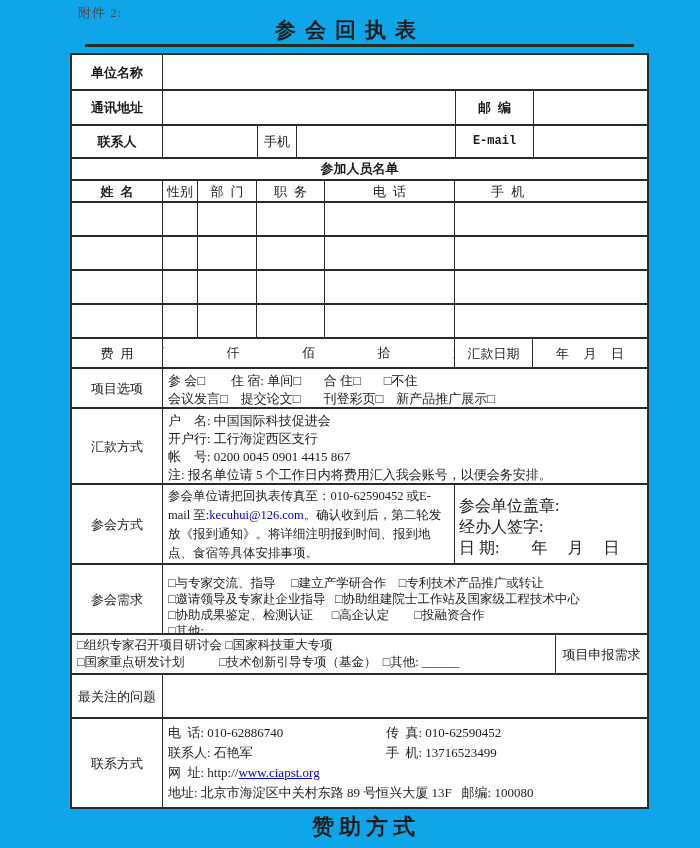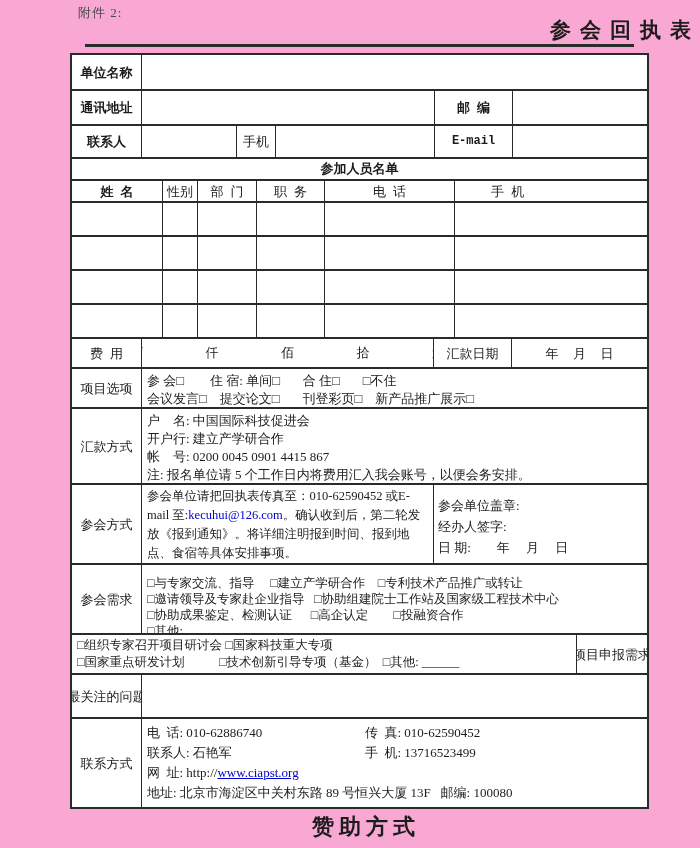--- a/index.html
+++ b/index.html
@@ -1,54 +1,54 @@
 <!DOCTYPE html>
 <html><head>
 <meta charset="utf-8">
 <style>
   * { margin:0; padding:0; box-sizing:border-box; }
   body { background:#ffffff; }
   .page {
-    position:relative; width:700px; height:848px; background:#f9a8d4;
+    position:relative; width:700px; height:848px; background:#0ea5e9;
     color:#1c1c1c; font-family:"Liberation Serif", serif; overflow:hidden;
   }
   .attach { position:absolute; left:78px; top:4px; font-size:13px; color:#4a4a4a; letter-spacing:1px; }
   .doc-title {
-    position:absolute; left:0; top:16px; width:100%; text-align:right;
+    position:absolute; left:0; top:16px; width:100%; text-align:center;
     font-family:"Liberation Sans", sans-serif; font-weight:bold; font-size:21px; letter-spacing:9px;
   }
   .title-rule { position:absolute; left:85px; top:44px; width:549px; height:3px; background:#2b2b2b; }
   .tbl { position:absolute; left:70px; top:53px; width:579px; border:2px solid #2a2a2a; background:#fff; }
   .row { display:flex; border-bottom:2px solid #2a2a2a; align-items:stretch; }
   .row:last-child { border-bottom:none; }
   .cell { border-right:1px solid #2a2a2a; overflow:hidden; }
   .cell:last-child { border-right:none; }
   .lab {
     display:flex; align-items:center; justify-content:center; text-align:center;
     font-family:"Liberation Sans", sans-serif; font-size:13px; line-height:15px;
   }
   .bold { font-weight:bold; }
-  .w-lab { width:70px; flex:none;text-align:center; }
+  .w-lab { width:91px; flex:none;text-align:center; }
   .fill { flex:1; }
   .pre { white-space:pre; }
   .ctr { display:flex; align-items:center; justify-content:center; }
   .content { padding:3px 5px 0 5px; font-size:13px; line-height:18px; }
   .line { display:block; }
   .link { color:#0000cc; }
   .u { text-decoration:underline; }
   
   .h36{height:36px}.h35{height:35px}.h33{height:33px}.h22{height:22px}
   .h34{height:34px}.h30{height:30px}.h40{height:40px}.h76{height:76px}
   .h80{height:80px}.h70{height:70px}.h44{height:44px}.h88{height:88px}
   
   .c-name{width:91px;flex:none}.c-sex{width:35px;flex:none}.c-dept{width:59px;flex:none}
   .c-duty{width:68px;flex:none}.c-tel{width:130px;flex:none}
   .roster-title { font-family:"Liberation Sans", sans-serif; font-weight:bold; font-size:13px; }
   .attend-left { width:292px; flex:none; padding:2px 4px 0 5px; font-size:12.5px; line-height:19px; }
-  .attend-right { padding:10px 0 0 4px; font-size:13px; line-height:21px; }
+  .attend-right { padding:10px 0 0 4px; font-size:16px; line-height:21px; }
   .needs .content { font-size:12.5px; line-height:16px; padding-top:10px; }
   .proj .content { font-size:12.5px; line-height:17px; padding-top:2px; }
   .mono { font-family:"Liberation Mono", monospace; font-size:12px; font-weight:bold; }
   .contact-line2col { display:flex; }
   .contact-left { width:218px; flex:none; }
   .contact .content { line-height:20px; padding-top:4px; }
   .footer-title {
     position:absolute; left:16px; top:812px; width:100%; text-align:center;
     font-family:"Liberation Sans", sans-serif; font-weight:bold; font-size:22px; letter-spacing:5px;
   }
@@ -143,21 +143,21 @@
       <div class="cell fill content">
         <span class="line pre">参 会□        住 宿: 单间□       合 住□       □不住</span>
         <span class="line pre">会议发言□    提交论文□       刊登彩页□    新产品推广展示□</span>
       </div>
     </div>
 
     <div class="row h76">
       <div class="cell lab w-lab pre">汇款方式</div>
       <div class="cell fill content">
         <span class="line pre">户    名: 中国国际科技促进会</span>
-        <span class="line pre">开户行: 建立产学研合作</span>
+        <span class="line pre">开户行: 工行海淀西区支行</span>
         <span class="line pre">帐    号: 0200 0045 0901 4415 867</span>
         <span class="line pre">注: 报名单位请 5 个工作日内将费用汇入我会账号，以便会务安排。</span>
       </div>
     </div>
 
     <div class="row h80">
       <div class="cell lab w-lab pre">参会方式</div>
       <div class="cell attend-left"><span>参会单位请把回执表传真至：010-62590452 或E-mail 至:</span><span class="link">kecuhui@126.com</span><span>。确认收到后，第二轮发放《报到通知》。将详细注明报到时间、报到地点、食宿等具体安排事项。</span></div>
       <div class="cell fill attend-right">
         <span class="line pre">参会单位盖章:</span>

